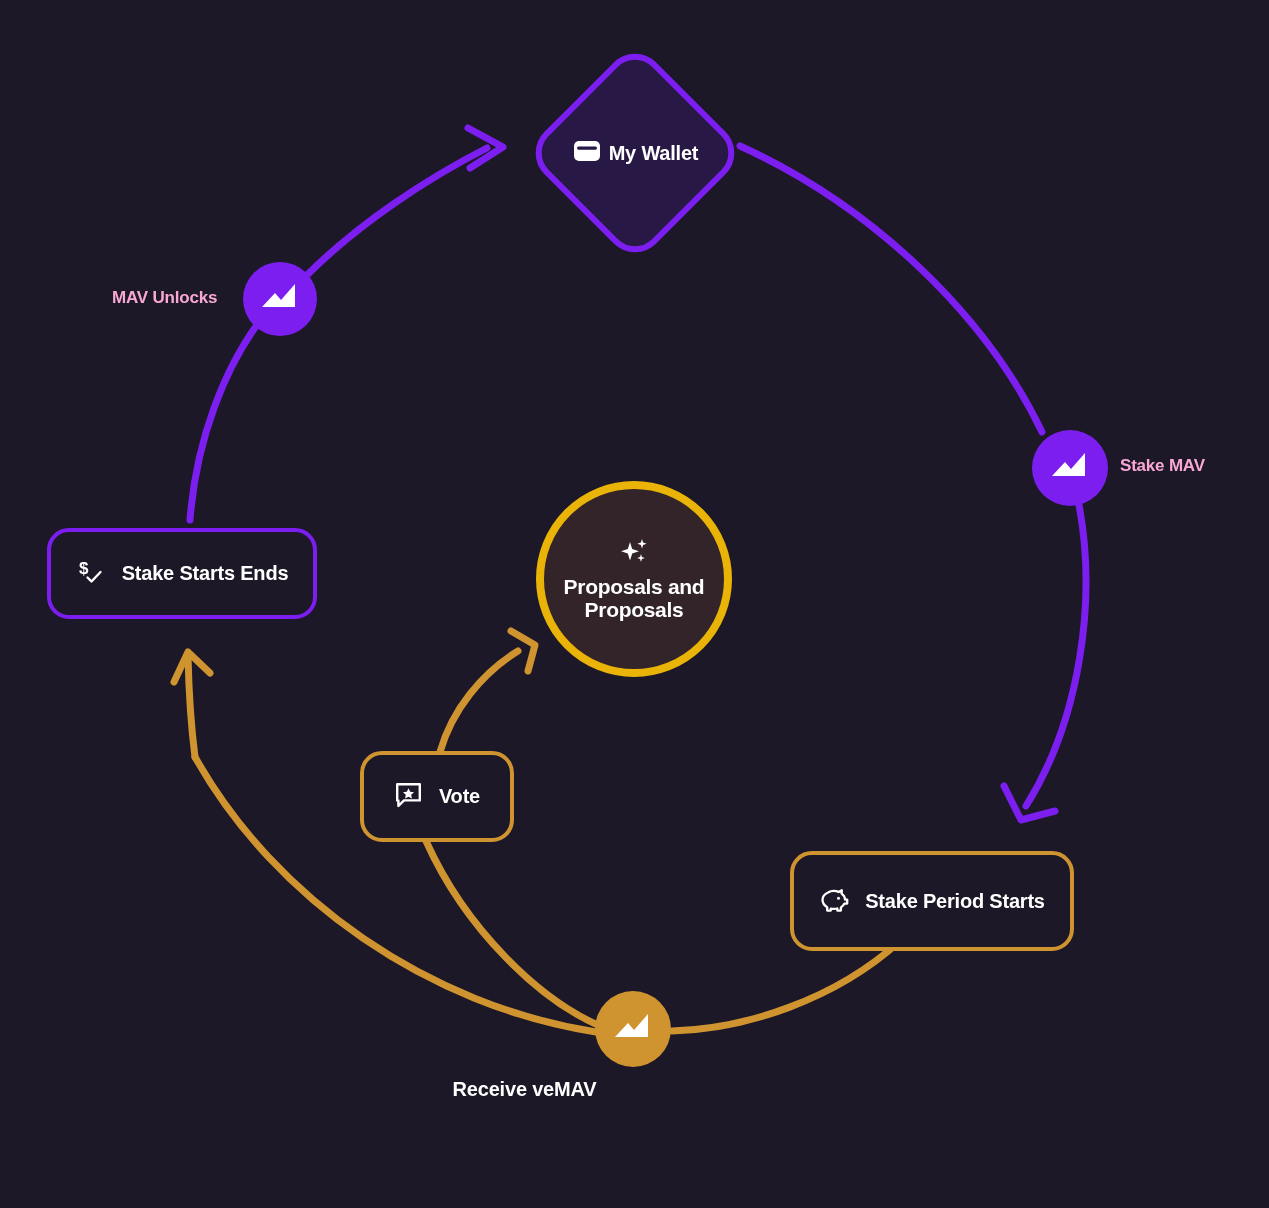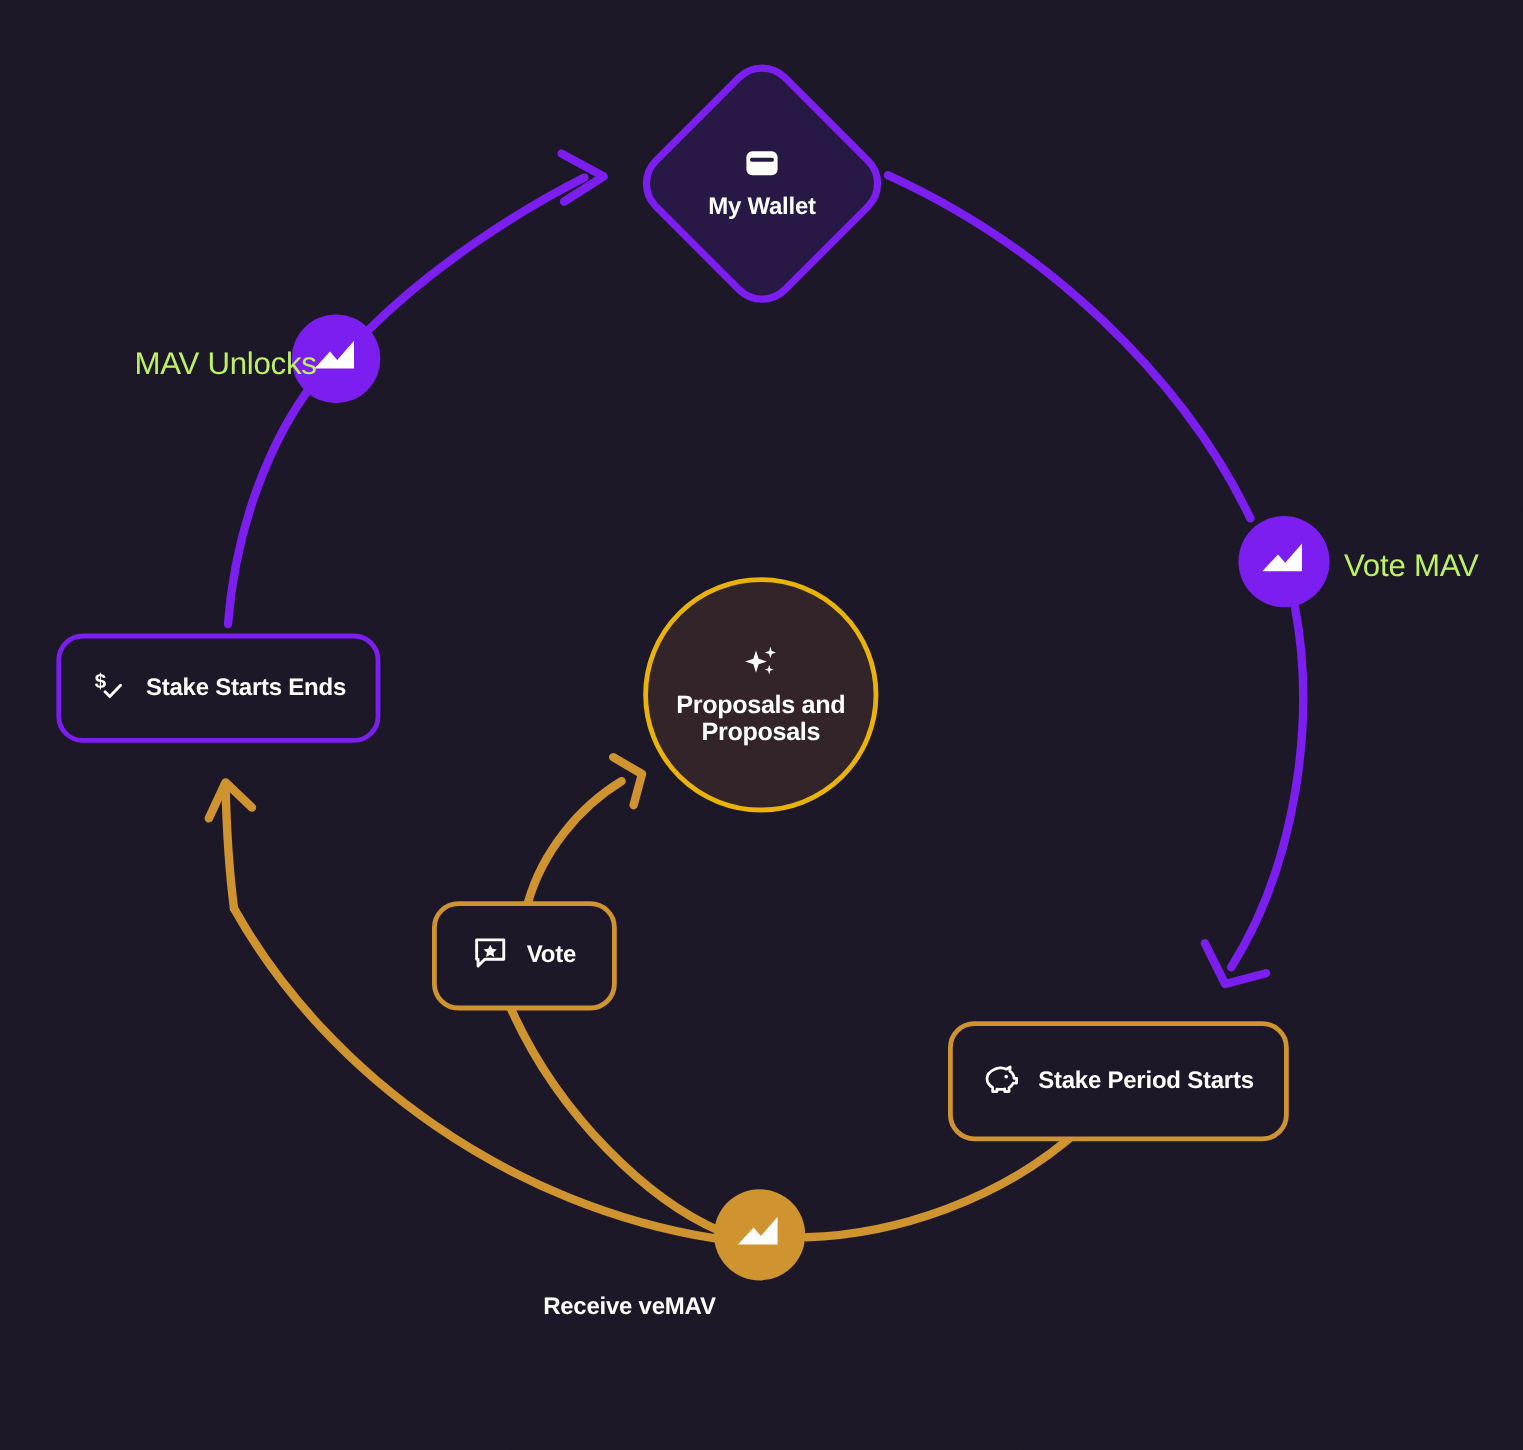--- a/index.html
+++ b/index.html
@@ -40,21 +40,21 @@
     border: 6px solid #7c1ef0;
     border-radius: 30px;
     transform: rotate(45deg);
     box-sizing: border-box;
   }
   .diamond-content {
     position: absolute;
     left: 0; top: 0;
     width: 220px; height: 220px;
     display: flex;
-    flex-direction: column;
+    flex-direction: row;
     align-items: center;
     justify-content: center;
     gap: 7px;
   }
 
   
   .pill {
     box-sizing: border-box;
     display: flex;
     align-items: center;
@@ -85,42 +85,42 @@
   .token.purple { background: #7c1ef0; }
   .token.gold   { background: #cf942f; }
 
   
   .center-circle {
     left: 536px; top: 481px;
     width: 196px; height: 196px;
     box-sizing: border-box;
     border-radius: 50%;
     background: #332429;
-    border: 4px solid #eab308;
+    border: 8px solid #eab308;
     display: flex;
     flex-direction: column;
     align-items: center;
     justify-content: center;
     gap: 4px;
   }
   .center-title {
     color: #ffffff;
     font-size: 21px;
     font-weight: bold;
     line-height: 1.08;
     text-align: center;
     letter-spacing: -0.3px;
   }
 
   
   .side-label {
     position: absolute;
-    color: #bef264;
-    font-size: 26px;
-    font-weight: normal;
+    color: #f9a8d4;
+    font-size: 17px;
+    font-weight: bold;
     white-space: nowrap;
     letter-spacing: -0.2px;
   }
 
   .bottom-block {
     position: absolute;
     left: 0; top: 1078px;
     width: 1049px;
     text-align: center;
   }
@@ -182,21 +182,21 @@
     </div>
   </div>
 
   <div class="node token purple" style="left:1032px; top:430px; width:76px; height:76px;">
     <span class="icon">
       <svg width="44" height="34" viewBox="0 0 44 34">
         <path d="M4 27 L17 13 L23 20 L37 4 L37 27 Z" fill="#ffffff"></path>
       </svg>
     </span>
   </div>
-  <div class="side-label" style="left:1120px; top:456px;">Vote MAV</div>
+  <div class="side-label" style="left:1120px; top:456px;">Stake MAV</div>
 
   <div class="node pill gold" style="left:790px; top:851px; width:284px; height:100px;">
     <span class="icon">
       <svg width="30" height="27" viewBox="0 0 30 27">
         <path d="M9.5 6.2 C12.2 4.6 16.8 4.4 19.6 6.0 L22.8 4.2 L22.6 7.6
                  C24.6 9.0 26.0 11.2 26.0 13.6 L28.2 13.6 L28.2 17.6 L25.4 17.6
                  C24.6 19.2 23.4 20.5 21.9 21.4 L21.9 24.6 L18.3 24.6 L18.3 22.5
                  C17.2 22.8 16.0 22.9 14.9 22.9 C13.8 22.9 12.8 22.8 11.8 22.6
                  L11.8 24.6 L8.2 24.6 L8.2 21.2 C5.3 19.5 3.5 16.8 3.5 13.8
                  C3.5 10.7 5.8 7.9 9.5 6.2 Z" fill="none" stroke="#ffffff" stroke-width="2.3" stroke-linejoin="round"></path>

